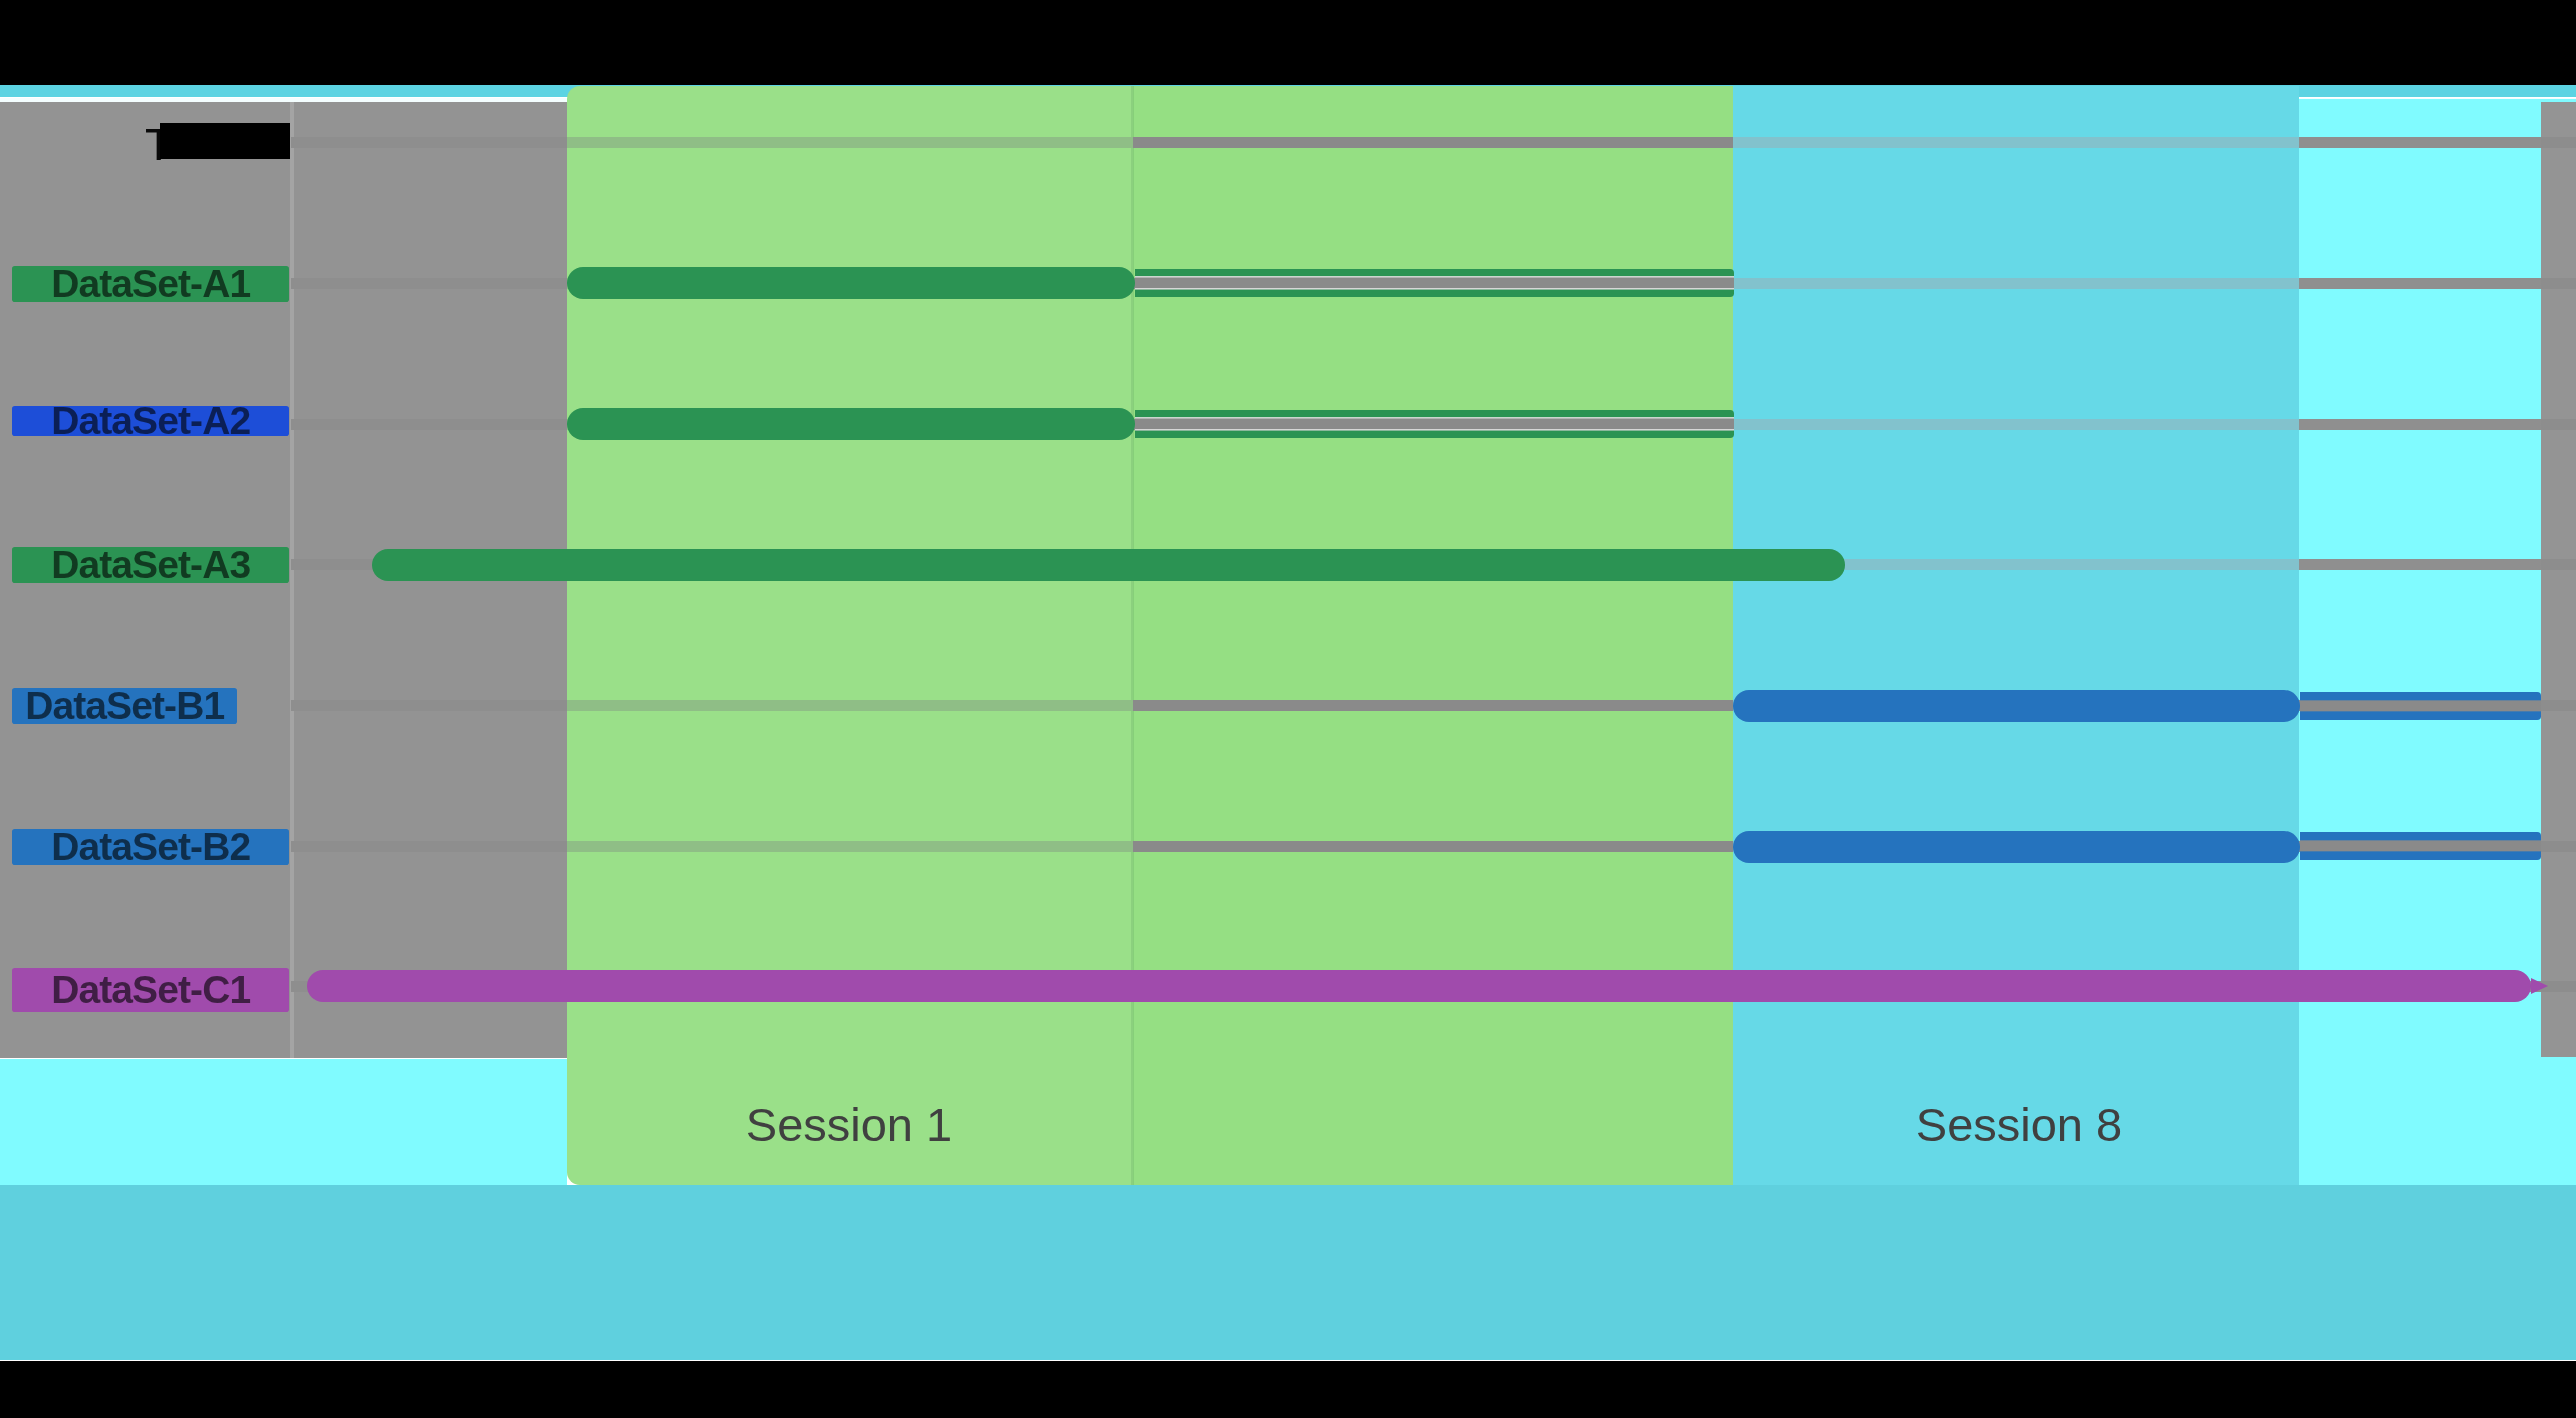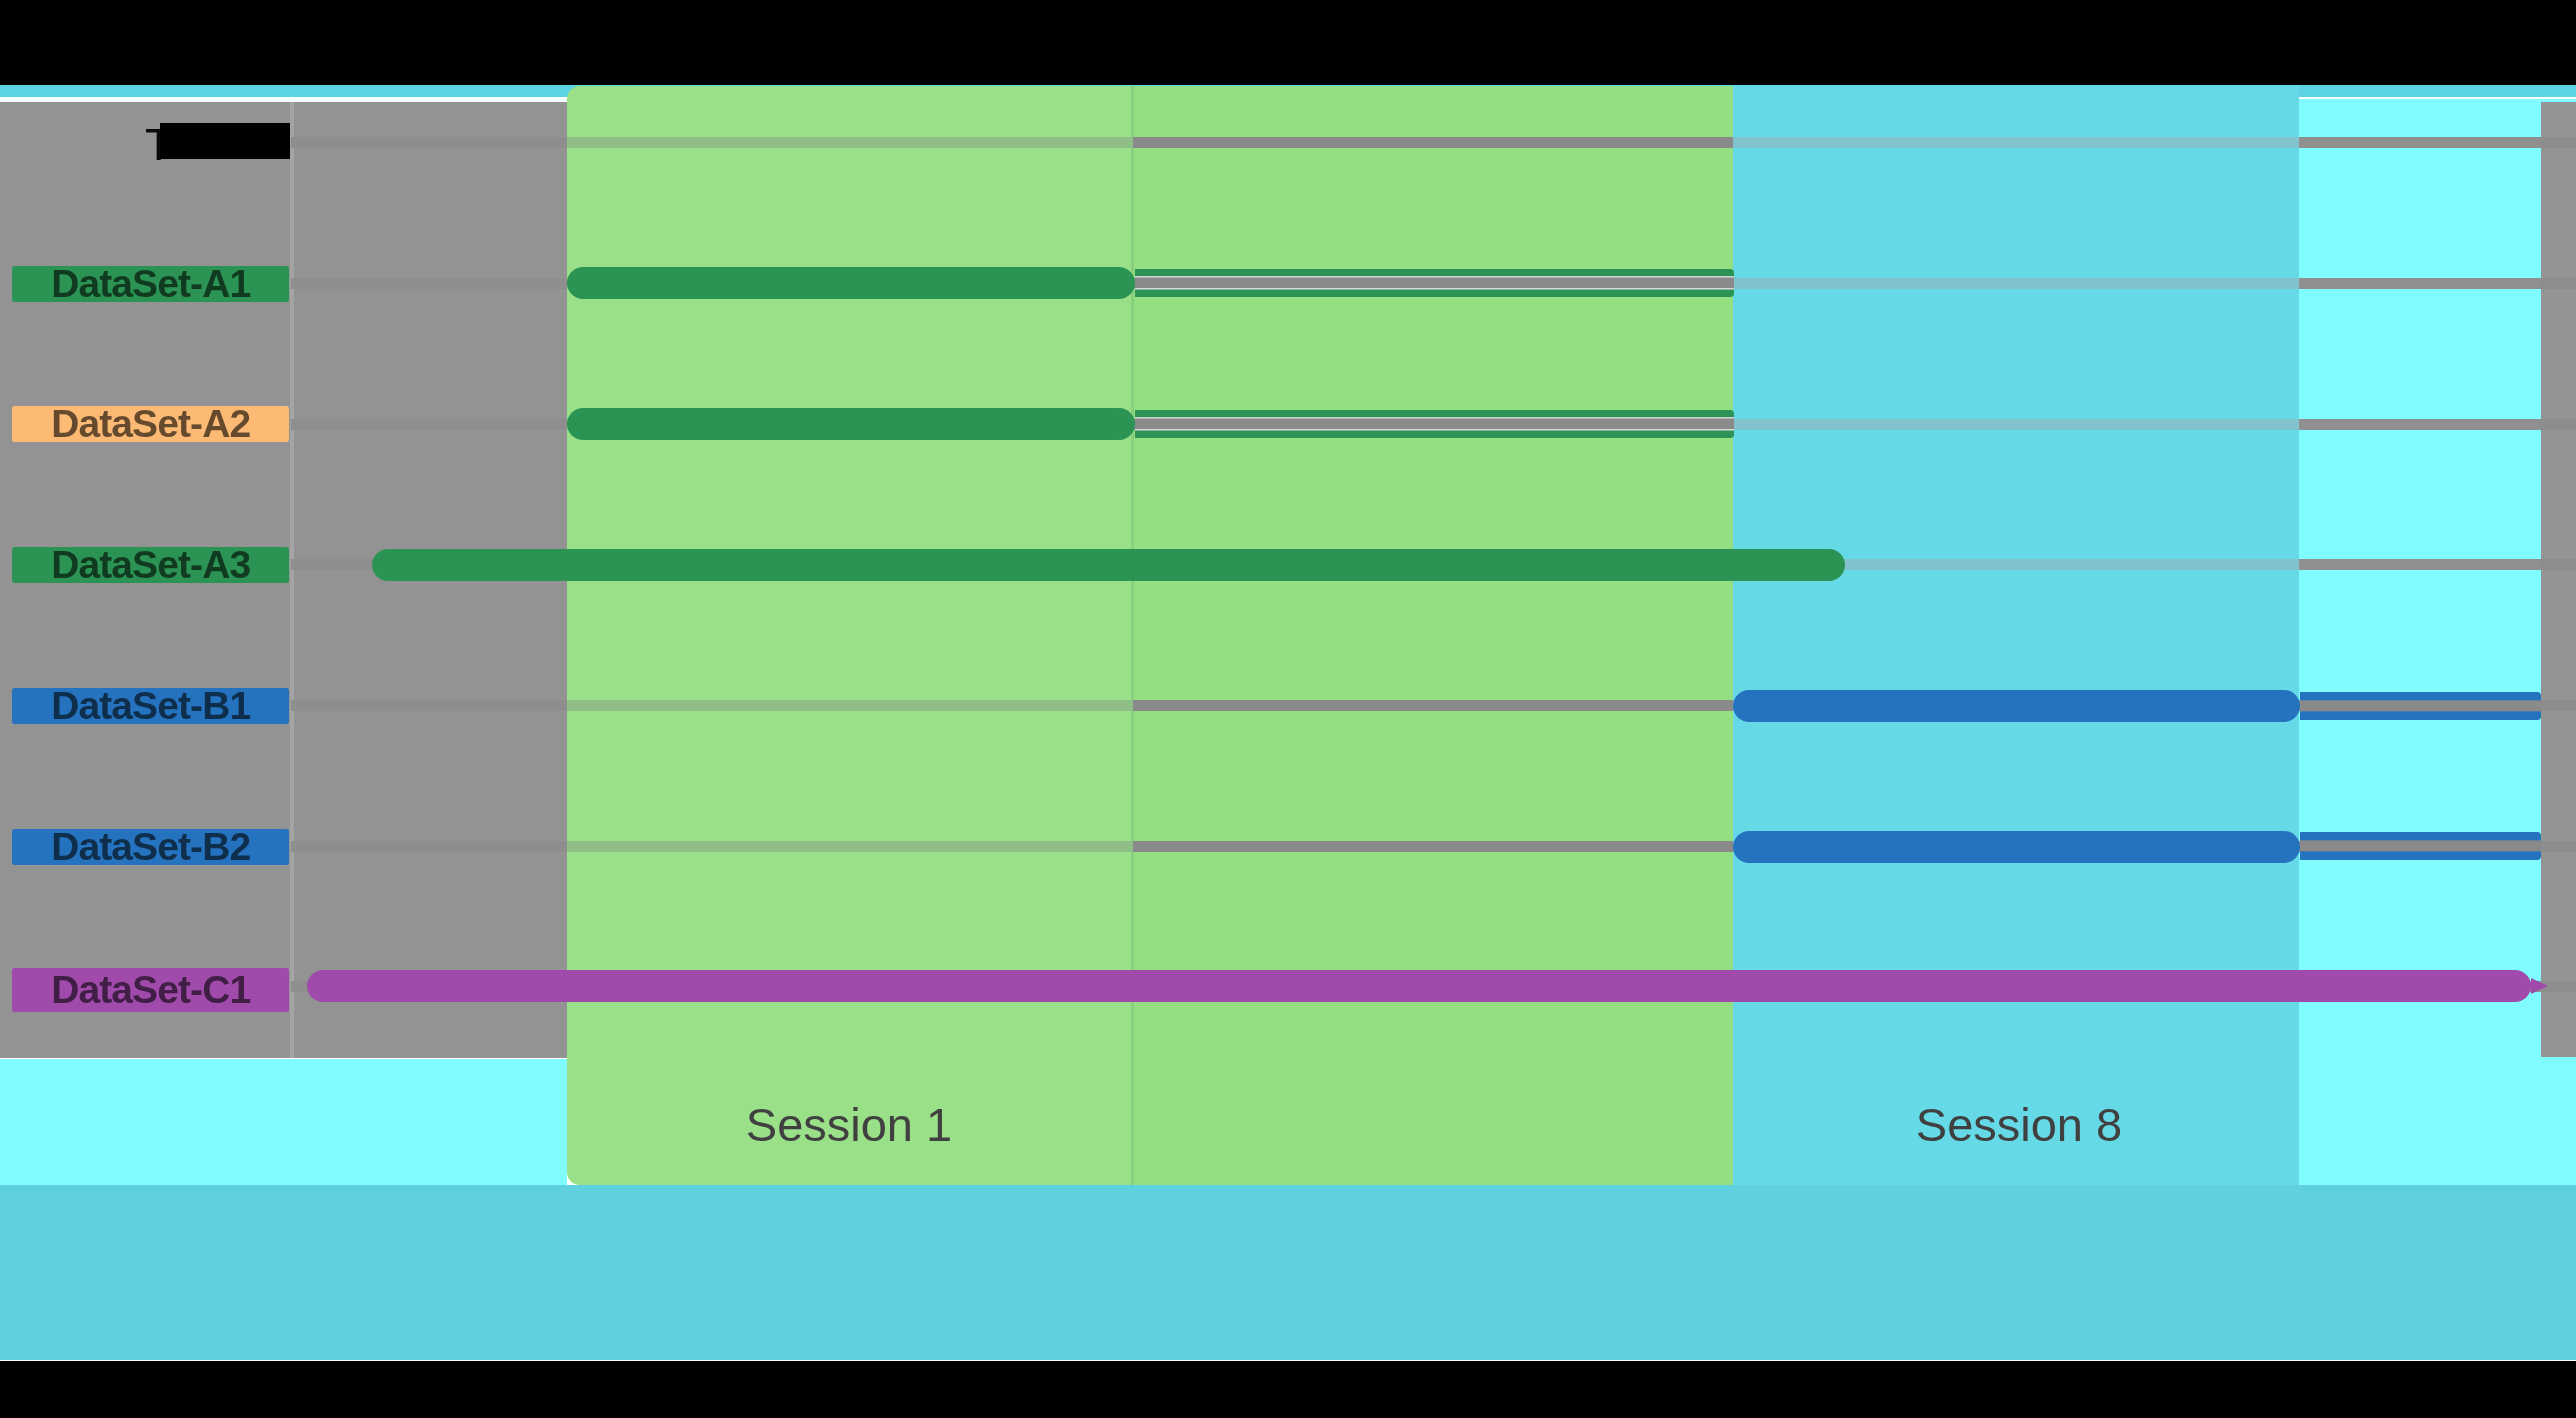--- a/index.html
+++ b/index.html
@@ -103,28 +103,28 @@
       <div class="abs gridline" style="left: 2541px; top: 981px; width: 35px; background: rgb(141, 141, 141);"></div>
       <div class="abs faded" style="left: 1135px; top: 269px; width: 599px; background: rgb(43, 147, 83); border-radius: 0px 3.8px 3.8px 0px;">
         <div class="grid-over" style="background: rgb(138, 138, 138); border-top: 1.9px solid rgb(255, 255, 255); border-bottom: 1.9px solid rgb(255, 255, 255);"></div>
       </div>
       <div class="abs pill" style="left: 567px; top: 267px; width: 568px; background: rgb(43, 147, 83);"></div>
       <div class="abs badge" style="left: 12.2px; top: 266px; width: 277px; height: 36px; background: rgb(43, 147, 83);">DataSet-A1</div>
       <div class="abs faded" style="left: 1135px; top: 410px; width: 599px; background: rgb(43, 147, 83); border-radius: 0px 3.8px 3.8px 0px;">
         <div class="grid-over" style="background: rgb(138, 138, 138); border-top: 1.9px solid rgb(255, 255, 255); border-bottom: 1.9px solid rgb(255, 255, 255);"></div>
       </div>
       <div class="abs pill" style="left: 567px; top: 408px; width: 568px; background: rgb(43, 147, 83);"></div>
-      <div class="abs badge" style="left: 12.2px; top: 406px; width: 277px; height: 36px; background: #fdba74;">DataSet-A2</div>
+      <div class="abs badge" style="left: 12.2px; top: 406px; width: 277px; height: 30px; background: #1d4ed8;">DataSet-A2</div>
       <div class="abs pill" style="left: 372px; top: 549px; width: 1473px; background: rgb(43, 147, 83);"></div>
       <div class="abs badge" style="left: 12.2px; top: 547px; width: 277px; height: 36px; background: rgb(43, 147, 83);">DataSet-A3</div>
       <div class="abs faded" style="left: 2300px; top: 692px; width: 241px; background: rgb(37, 115, 190); border-radius: 0px 3.8px 3.8px 0px;">
         <div class="grid-over" style="background: rgb(138, 138, 138);"></div>
       </div>
       <div class="abs pill" style="left: 1733px; top: 690px; width: 567px; background: rgb(37, 115, 190);"></div>
-      <div class="abs badge" style="left: 12.2px; top: 688px; width: 277px; height: 36px; background: rgb(37, 115, 190);">DataSet-B1</div>
+      <div class="abs badge" style="left: 12.2px; top: 688px; width: 225px; height: 36px; background: rgb(37, 115, 190);">DataSet-B1</div>
       <div class="abs faded" style="left: 2300px; top: 832px; width: 241px; background: rgb(37, 115, 190); border-radius: 0px 3.8px 3.8px 0px;">
         <div class="grid-over" style="background: rgb(138, 138, 138);"></div>
       </div>
       <div class="abs pill" style="left: 1733px; top: 831px; width: 567px; background: rgb(37, 115, 190);"></div>
       <div class="abs badge" style="left: 12.2px; top: 829px; width: 277px; height: 36px; background: rgb(37, 115, 190);">DataSet-B2</div>
       <div class="abs pill" style="left: 307px; top: 970px; width: 2224px; background: rgb(160, 75, 172);"></div>
       <div class="abs arrow-nub" style="left: 2531px; top: 978px; border-left: 17px solid rgb(160, 75, 172);"></div>
       <div class="abs badge" style="left: 12.2px; top: 968px; width: 277px; height: 44px; background: rgb(160, 75, 172);">DataSet-C1</div>
       <div class="abs legend-entry" style="left: 1187px; top: 1364px; width: 194px;">
         <div class="legend-solid" style="width: 138px; background: rgb(43, 147, 83);"></div>

